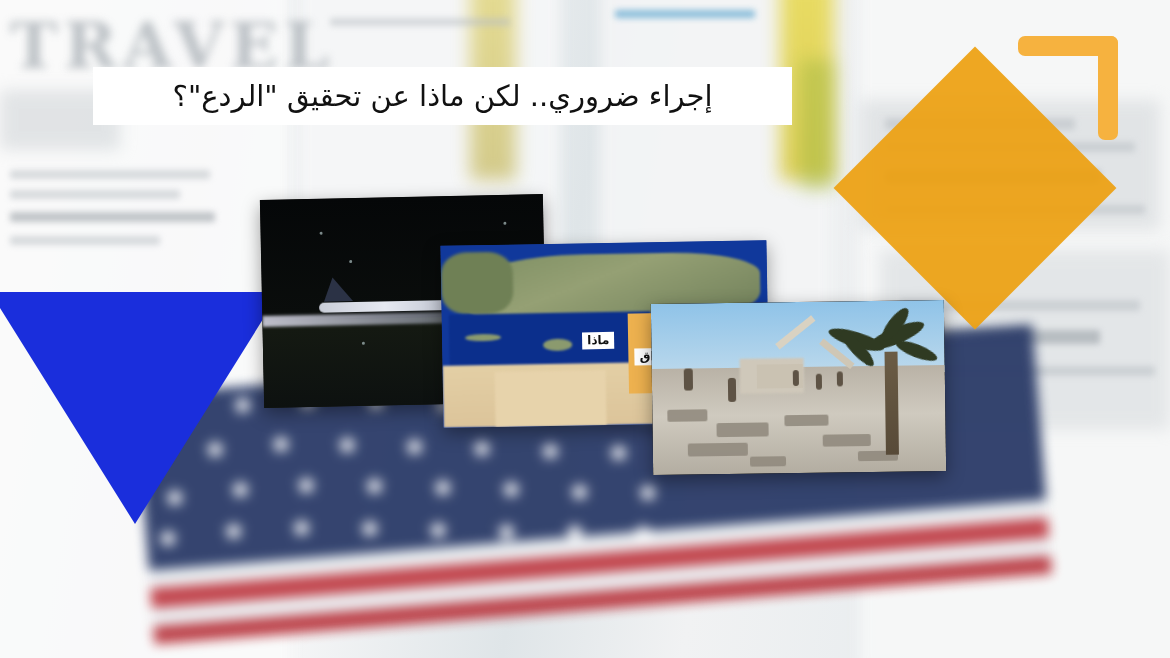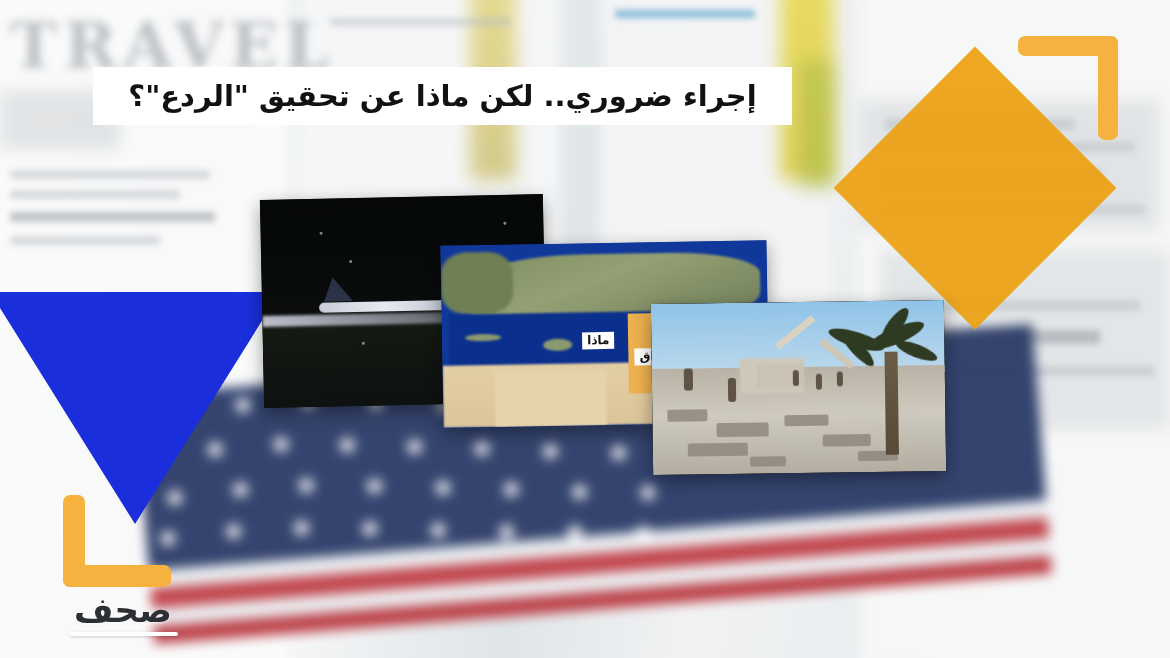--- a/index.html
+++ b/index.html
@@ -95,21 +95,21 @@
     transform:rotate(40deg);transform-origin:left center;filter:blur(.4px);}
   .rub-excav-body{position:absolute;left:36%;top:36%;width:46px;height:24px;background:#cac2b2;filter:blur(.5px);}
   .rub-person{position:absolute;background:#5e5345;border-radius:3px;filter:blur(.6px);}
   .palm-trunk{position:absolute;right:16%;top:30%;width:13px;height:60%;
     background:linear-gradient(180deg,#6b5c45,#574a38);filter:blur(.6px);}
   .frond{position:absolute;background:#2f3a22;border-radius:50%;filter:blur(.7px);}
 
   
   #headline-band{position:absolute;left:93px;top:67px;width:699px;height:58px;background:#fff;
     display:flex;align-items:center;justify-content:center;}
-  #headline-text{direction:rtl;color:#111;font-weight:700;font-size:29px;line-height:34px;
+  #headline-text{direction:rtl;color:#111;font-weight:400;font-size:29px;line-height:34px;
     white-space:nowrap;letter-spacing:0;}
 
   
   #logo{position:absolute;left:60px;top:490px;width:130px;height:148px;}
   #logo-word{position:absolute;left:14px;top:102px;color:#2c2f33;font-weight:700;font-size:34px;
     direction:rtl;line-height:36px;text-shadow:0 1px 2px rgba(255,255,255,.6);}
   #logo-underline{position:absolute;left:10px;top:142px;width:108px;height:4px;background:#fff;
     border-radius:2px;box-shadow:0 1px 3px rgba(0,0,0,.18);}
 </style>
 </head>
@@ -256,20 +256,14 @@
     <div class="frond" style="right:20%;top:18%;width:58px;height:15px;transform:rotate(18deg);"></div>
     <div class="frond" style="right:10%;top:10%;width:40px;height:14px;transform:rotate(-52deg);"></div>
     <div class="frond" style="right:22%;top:24%;width:46px;height:13px;transform:rotate(48deg);"></div>
     <div class="frond" style="right:2%;top:26%;width:44px;height:13px;transform:rotate(22deg);"></div>
   </div>
 
   <div id="headline-band">
     <div id="headline-text">إجراء ضروري.. لكن ماذا عن تحقيق "الردع"؟</div>
   </div>
 
-  <div id="logo">
-    <div class="br-v" style="left:3px;top:5px;width:22px;height:92px;"></div>
-    <div class="br-h" style="left:3px;top:75px;width:108px;height:22px;"></div>
-    <div id="logo-word">صحف</div>
-    <div id="logo-underline"></div>
-  </div>
 
 </div>
 
 </body></html>

